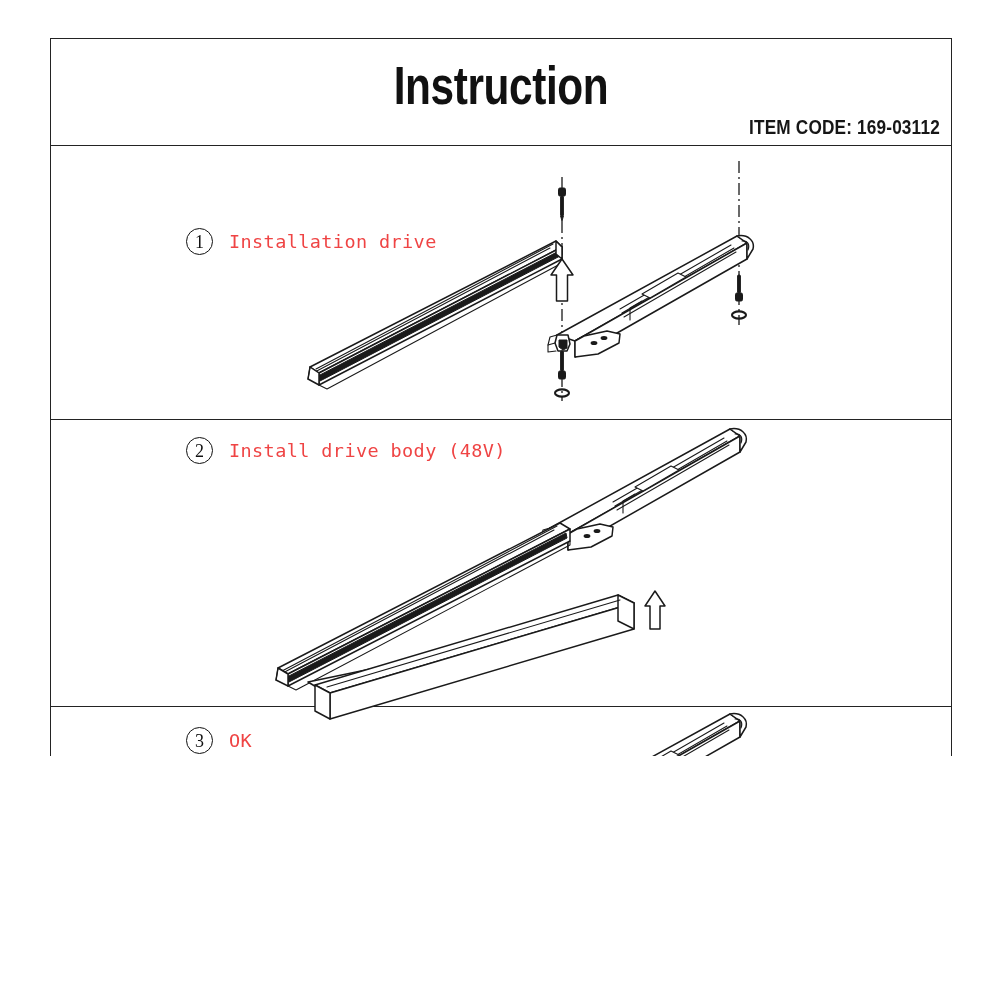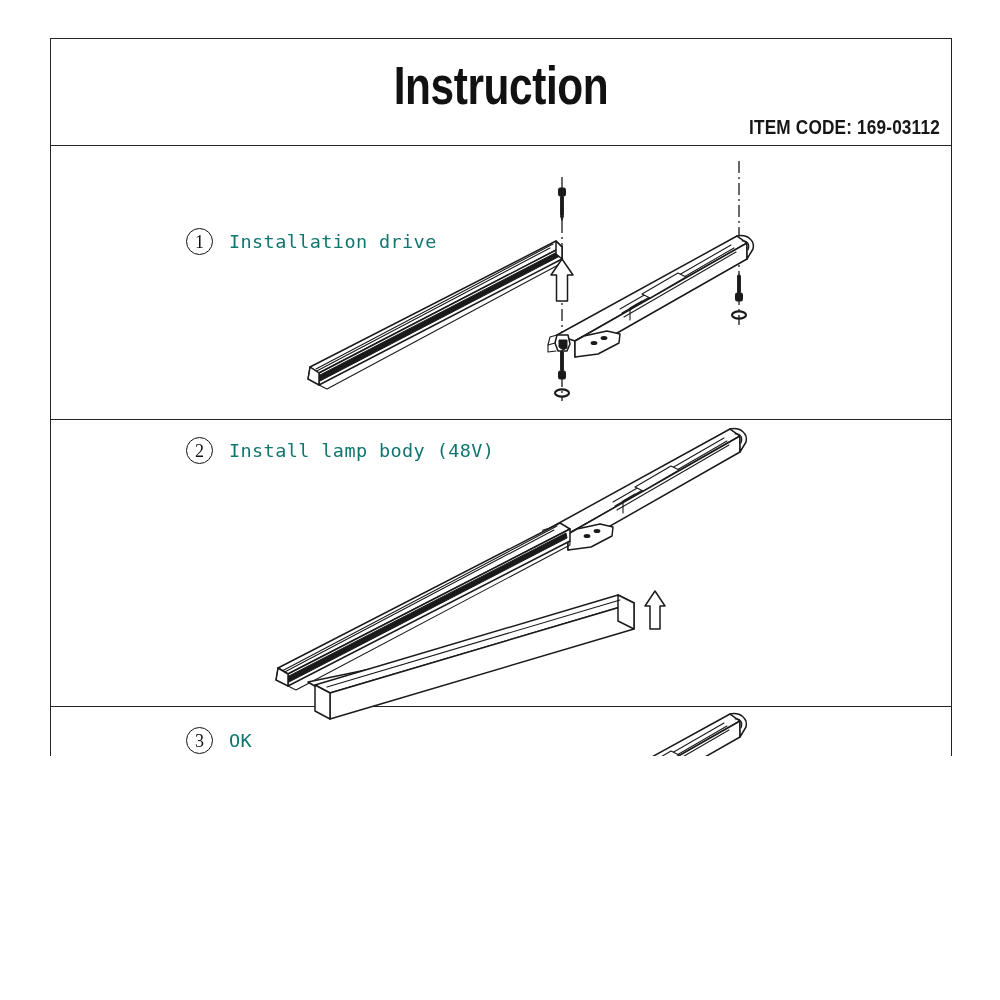--- a/index.html
+++ b/index.html
@@ -94,21 +94,21 @@
     justify-content: center;
     font-family: "Liberation Serif", serif;
     font-size: 18px;
     color: #111111;
     line-height: 1;
     box-sizing: border-box;
   }
   .step-text {
     font-family: "DejaVu Sans Mono", monospace;
     font-size: 18.5px;
-    color: #0f766e;
+    color: #ef4444;
     letter-spacing: 0.4px;
   }
   .cap1 { left: 186px; top: 228px; }
   .cap2 { left: 186px; top: 437px; }
   .cap3 { left: 186px; top: 727px; }
 
   
   .figure {
     position: absolute;
     pointer-events: none;
@@ -221,21 +221,21 @@
 
       <g>
         <path class="fillW" d="M 312 104 L 323 120 L 317.5 120 L 317.5 146 L 306.5 146 L 306.5 120 L 301 120 Z"></path>
       </g>
 
     </svg>
   </div>
 
   <div class="step-caption cap2">
     <span class="step-num">2</span>
-    <span class="step-text">Install lamp body (48V)</span>
+    <span class="step-text">Install drive body (48V)</span>
   </div>
 
   <div class="figure fig2">
     <svg viewBox="0 0 740 292" width="740" height="292">
 
       <g>
 
         <path class="fillW" d="M 500 14 L 510 21 L 338 119 L 320 113 Z"></path>
 
         <path class="fillW" d="M 510 21 L 510 37 L 338 135 L 338 119 Z"></path>

